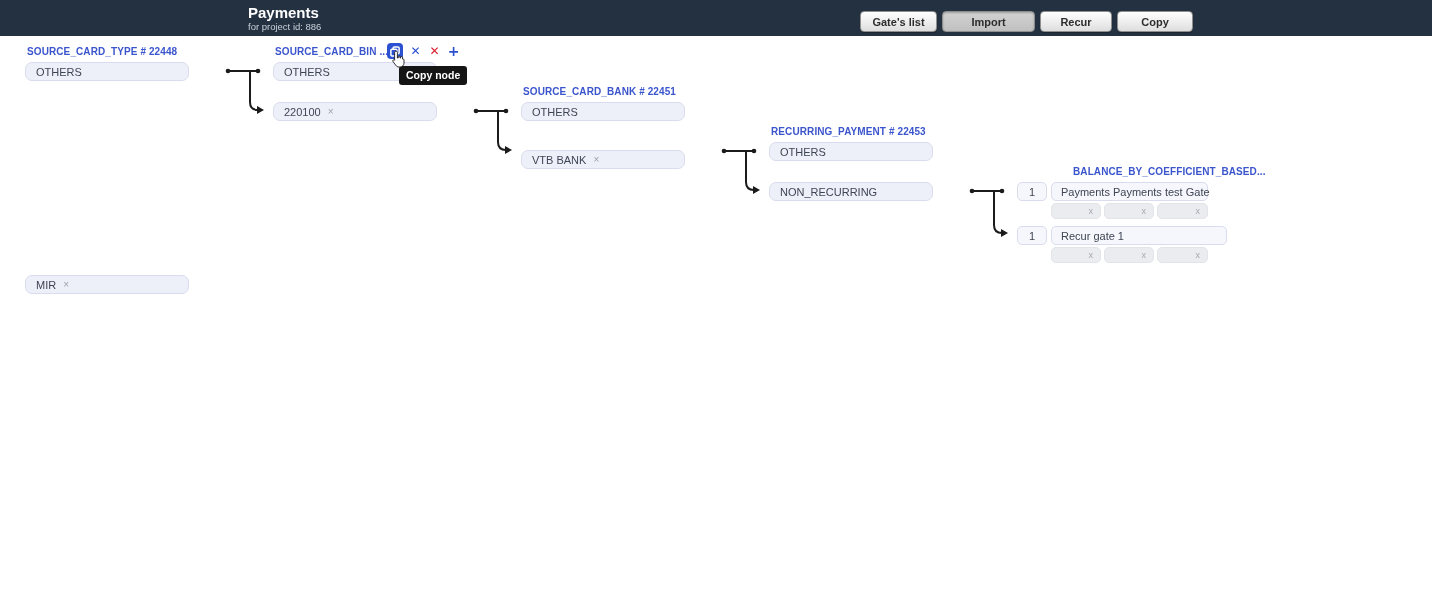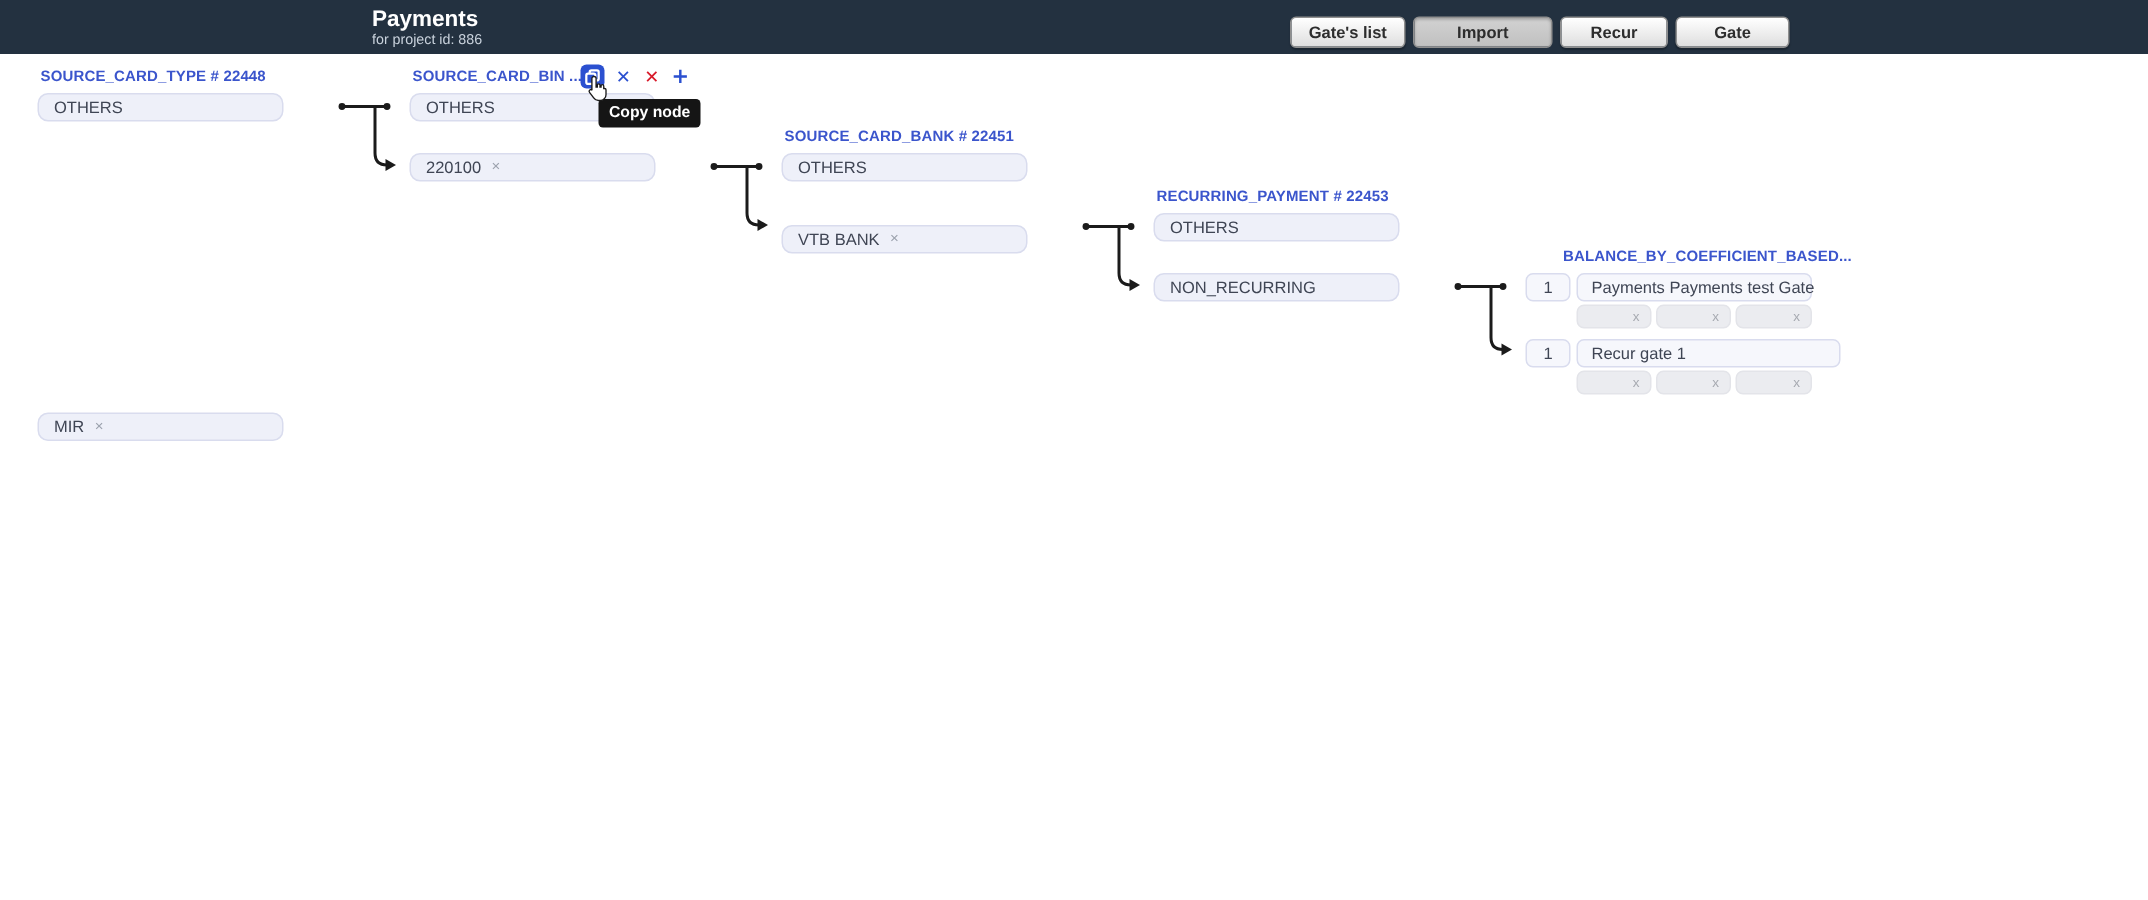--- a/index.html
+++ b/index.html
@@ -135,31 +135,31 @@
 
 <div class="topbar">
   <div class="title-wrap">
     <div class="title">Payments</div>
     <div class="subtitle">for project id: 886</div>
   </div>
   <div class="topbar-buttons">
     <button class="tb-btn" style="width:77px">Gate's list</button>
     <button class="tb-btn active" style="width:93px">Import</button>
     <button class="tb-btn" style="width:72px">Recur</button>
-    <button class="tb-btn" style="width:76px">Gate</button>
+    <button class="tb-btn" style="width:76px">Copy</button>
   </div>
 </div>
 
 <div>
 
   <div class="node-title" style="left:27px;top:46px">SOURCE_CARD_TYPE # 22448</div>
   <div class="node-title" style="left:275px;top:46px">SOURCE_CARD_BIN ...</div>
   <div class="node-title" style="left:523px;top:86px">SOURCE_CARD_BANK # 22451</div>
   <div class="node-title" style="left:771px;top:126px">RECURRING_PAYMENT # 22453</div>
-  <div class="node-title" style="left:1042px;top:166px">BALANCE_BY_COEFFICIENT_BASED...</div>
+  <div class="node-title" style="left:1073px;top:166px">BALANCE_BY_COEFFICIENT_BASED...</div>
 
   <div class="node-toolbar" style="left:387px;top:43px">
     <span class="icon-btn">
       <svg width="12" height="12" viewBox="0 0 16 16">
         <rect x="5.5" y="2.5" width="8" height="9" rx="1.5" fill="none" stroke="#ffffff" stroke-width="2"></rect>
         <rect x="2.5" y="5.5" width="8" height="9" rx="1.5" fill="#2b50d0" stroke="#ffffff" stroke-width="2"></rect>
       </svg>
     </span>
     <span class="icon-glyph">✕</span>
     <span class="icon-glyph red">✕</span>

